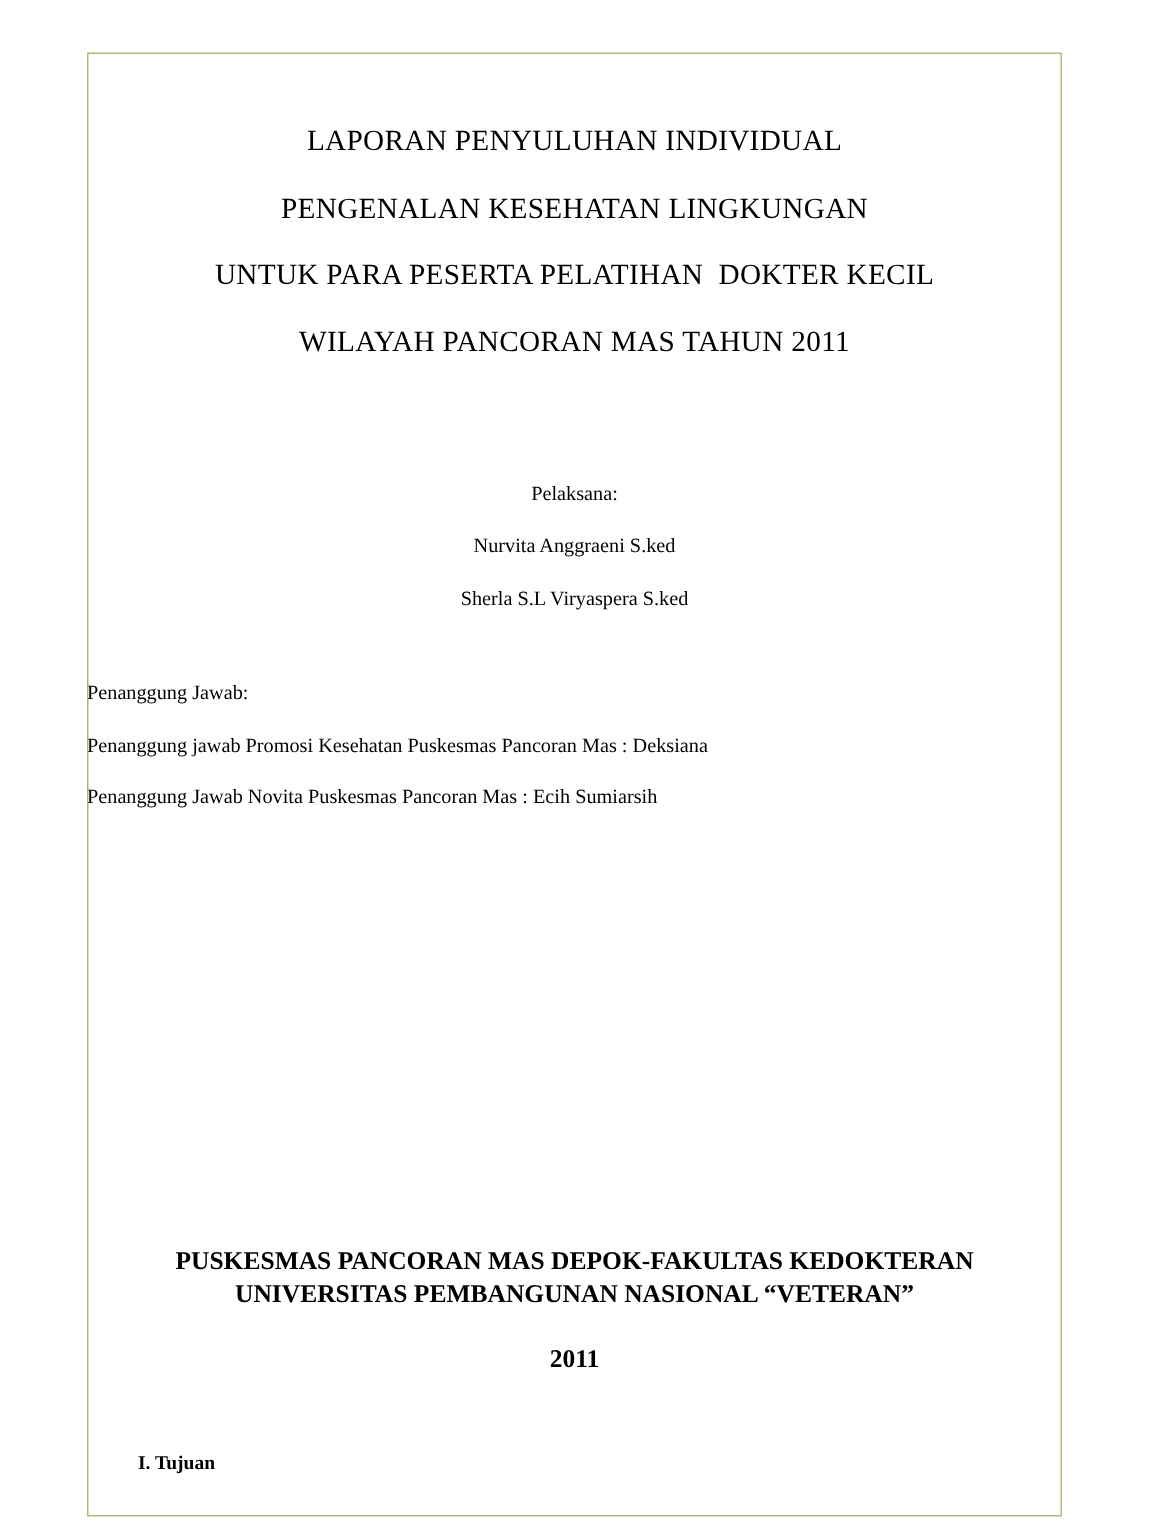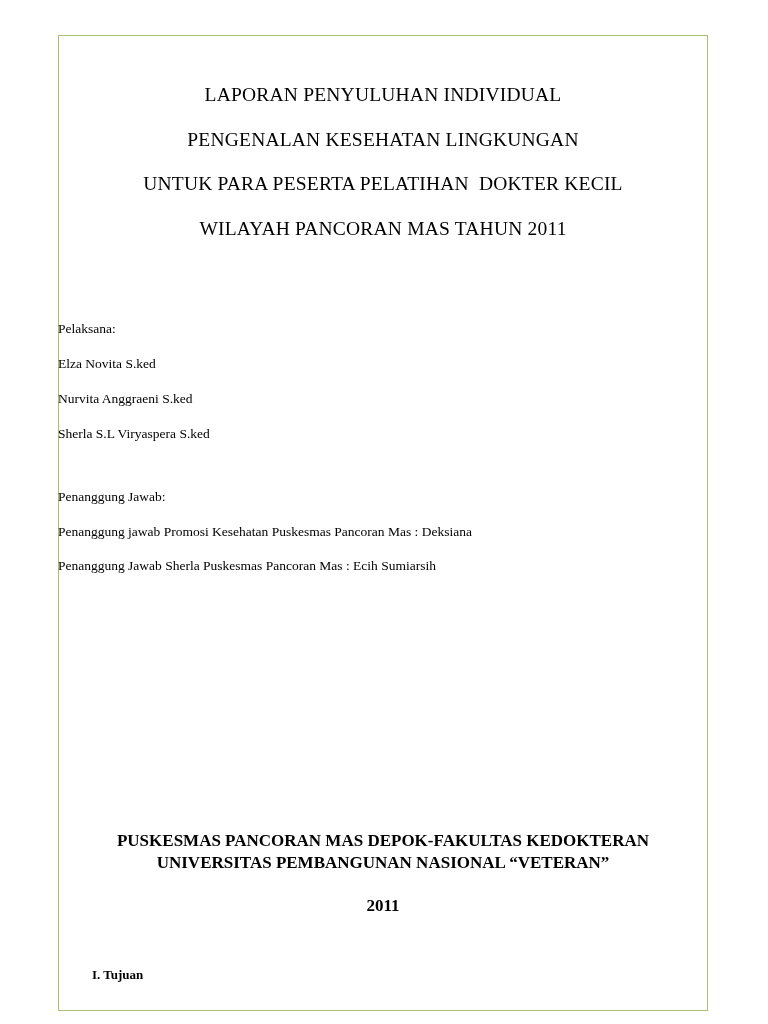--- a/index.html
+++ b/index.html
@@ -49,20 +49,21 @@
     letter-spacing: 0.2px;
     line-height: 1.0;
     margin: 0 0 25px 0;
     white-space: pre;
   }
   .title-line:last-child {
     margin-bottom: 0;
   }
   .exec-block {
     margin-top: 83px;
+    text-align: center;
   }
   .exec-heading {
     font-size: 13.5px;
     margin: 0 0 19px 0;
   }
   .exec-name {
     font-size: 13.5px;
     margin: 0 0 19px 0;
   }
   .exec-name:last-child {
@@ -120,29 +121,28 @@
 
     <div class="title-block">
       <div class="title-line">LAPORAN PENYULUHAN INDIVIDUAL</div>
       <div class="title-line">PENGENALAN KESEHATAN LINGKUNGAN</div>
       <div class="title-line">UNTUK PARA PESERTA PELATIHAN  DOKTER KECIL</div>
       <div class="title-line">WILAYAH PANCORAN MAS TAHUN 2011</div>
     </div>
 
     <div class="exec-block">
       <div class="exec-heading">Pelaksana:</div>
-      <div class="exec-name">Elza Novita S.ked</div>
       <div class="exec-name">Nurvita Anggraeni S.ked</div>
       <div class="exec-name">Sherla S.L Viryaspera S.ked</div>
     </div>
 
     <div class="resp-block">
       <div class="resp-heading">Penanggung Jawab:</div>
       <div class="resp-line">Penanggung jawab Promosi Kesehatan Puskesmas Pancoran Mas : Deksiana</div>
-      <div class="resp-line">Penanggung Jawab Sherla Puskesmas Pancoran Mas : Ecih Sumiarsih</div>
+      <div class="resp-line">Penanggung Jawab Novita Puskesmas Pancoran Mas : Ecih Sumiarsih</div>
     </div>
 
     <div class="footer-block">
       <div class="footer-line">PUSKESMAS PANCORAN MAS DEPOK-FAKULTAS KEDOKTERAN</div>
       <div class="footer-line">UNIVERSITAS PEMBANGUNAN NASIONAL “VETERAN”</div>
       <div class="footer-year">2011</div>
     </div>
 
     <div class="section-heading">I. Tujuan</div>
 

